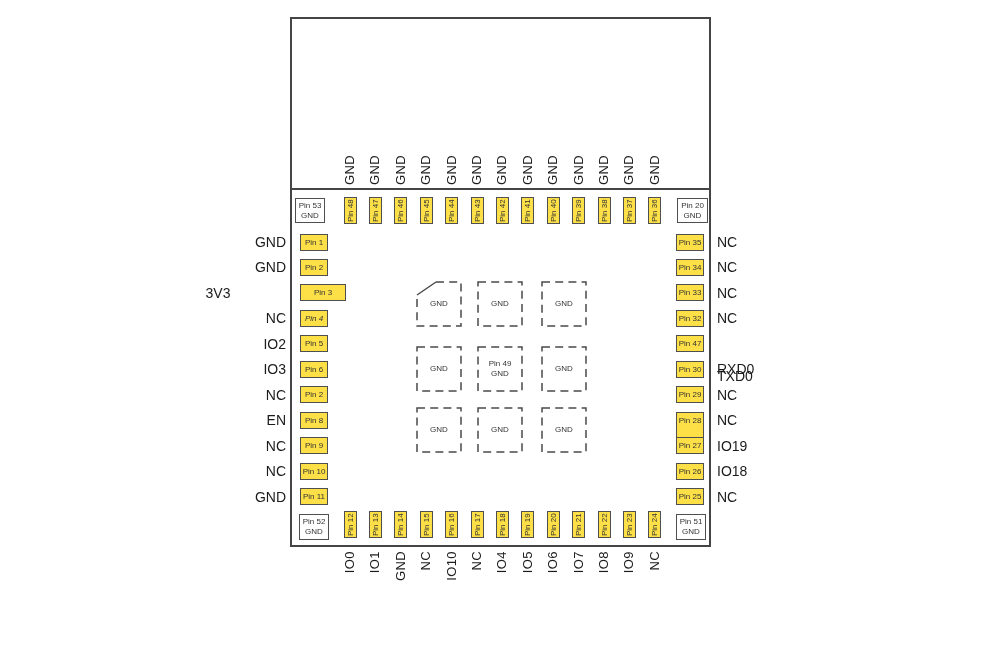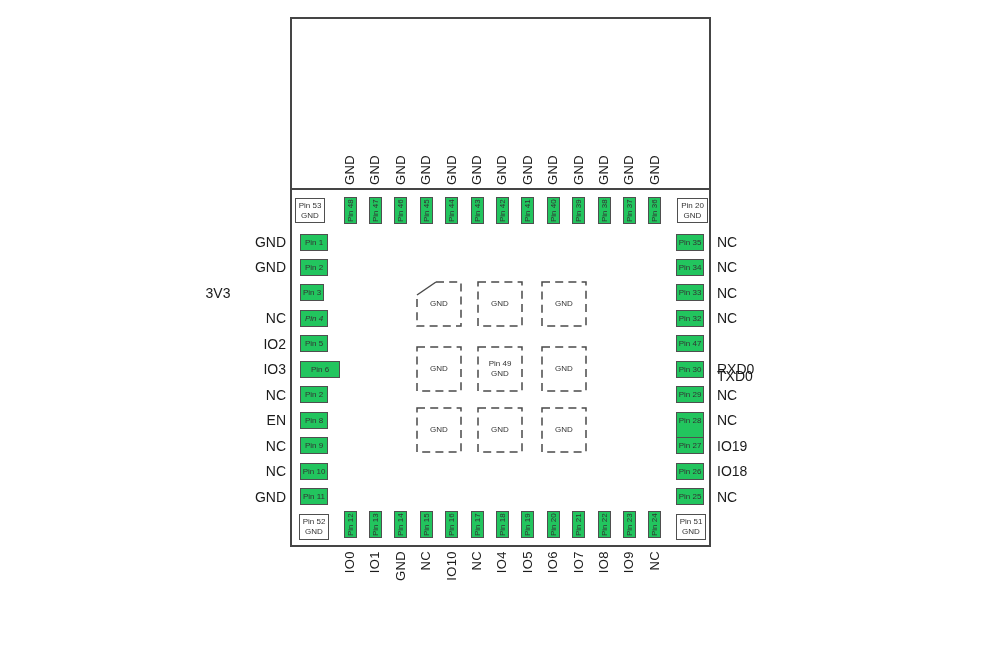--- a/index.html
+++ b/index.html
@@ -6,21 +6,21 @@
   #screen{position:relative;width:1000px;height:652px;background:#ffffff;overflow:hidden;
           font-family:"Liberation Sans","DejaVu Sans",sans-serif;color:#1e1e1e;}
   #package{position:absolute;left:290px;top:17px;width:421px;height:530px;
            border:2px solid #454545;box-sizing:border-box;}
   #divider{position:absolute;left:291px;top:188px;width:419px;height:2px;background:#454545;}
   #keepout-label{position:absolute;left:290px;top:94px;width:421px;text-align:center;
                  font-size:15.5px;color:#222;}
   #title{position:absolute;left:290px;top:592px;width:421px;text-align:center;
          font-size:20px;letter-spacing:0.5px;color:#3a3a3a;}
   .pinbox{position:absolute;border:1px solid #4f4f4f;box-sizing:border-box;
-          font-size:8px;color:#333;background:#22c55e;}
+          font-size:8px;color:#333;background:#fde047;}
   .pinbox.h{text-align:center;line-height:15px;}
   .pinbox.v{writing-mode:vertical-rl;transform:rotate(180deg);text-align:center;line-height:11px;}
   .vlabel{position:absolute;writing-mode:vertical-rl;transform:rotate(180deg);
           font-size:13px;letter-spacing:0.4px;color:#1c1c1c;line-height:16px;}
   .siglabel{position:absolute;font-size:14px;color:#1b1b1b;line-height:18px;}
   .siglabel.r{text-align:left;}
   .siglabel.l{text-align:right;}
   .cornerpin{position:absolute;border:1px solid #4f4f4f;box-sizing:border-box;background:#fff;
              font-size:8px;color:#333;text-align:center;display:flex;flex-direction:column;
              justify-content:center;line-height:10px;}
@@ -51,27 +51,27 @@
   </div>
   <div class="cornerpin" style="left:676px;top:514px;width:30px;height:26px;">
     <div>Pin 51</div>
     <div>GND</div>
   </div>
 
 <div class="pinbox h" style="left: 300px; top: 233.5px; width: 28px; height: 17px;">Pin 1</div>
     <div class="siglabel l" style="left: 150px; top: 233px; width: 136px;">GND</div>
     <div class="pinbox h" style="left: 300px; top: 258.95px; width: 28px; height: 17px;">Pin 2</div>
     <div class="siglabel l" style="left: 150px; top: 258.45px; width: 136px;">GND</div>
-    <div class="pinbox h" style="left: 300px; top: 284.4px; width: 24px; height: 17px;">Pin 3</div>
+    <div class="pinbox h" style="left: 300px; top: 284.4px; width: 46px; height: 17px;">Pin 3</div>
     <div class="siglabel l" style="left: 150px; top: 283.9px; width: 136px; text-align: center;">3V3</div>
     <div class="pinbox h" style="left: 300px; top: 309.85px; width: 28px; height: 17px; font-style: italic;">Pin 4</div>
     <div class="siglabel l" style="left: 150px; top: 309.35px; width: 136px;">NC</div>
     <div class="pinbox h" style="left: 300px; top: 335.3px; width: 28px; height: 17px;">Pin 5</div>
     <div class="siglabel l" style="left: 150px; top: 334.8px; width: 136px;">IO2</div>
-    <div class="pinbox h" style="left: 300px; top: 360.75px; width: 40px; height: 17px;">Pin 6</div>
+    <div class="pinbox h" style="left: 300px; top: 360.75px; width: 28px; height: 17px;">Pin 6</div>
     <div class="siglabel l" style="left: 150px; top: 360.25px; width: 136px;">IO3</div>
     <div class="pinbox h" style="left: 300px; top: 386.2px; width: 28px; height: 17px;">Pin 2</div>
     <div class="siglabel l" style="left: 150px; top: 385.7px; width: 136px;">NC</div>
     <div class="pinbox h" style="left: 300px; top: 411.65px; width: 28px; height: 17px;">Pin 8</div>
     <div class="siglabel l" style="left: 150px; top: 411.15px; width: 136px;">EN</div>
     <div class="pinbox h" style="left: 300px; top: 437.1px; width: 28px; height: 17px;">Pin 9</div>
     <div class="siglabel l" style="left: 150px; top: 436.6px; width: 136px;">NC</div>
     <div class="pinbox h" style="left: 300px; top: 462.55px; width: 28px; height: 17px;">Pin 10</div>
     <div class="siglabel l" style="left: 150px; top: 462.05px; width: 136px;">NC</div>
     <div class="pinbox h" style="left: 300px; top: 488px; width: 28px; height: 17px;">Pin 11</div>

